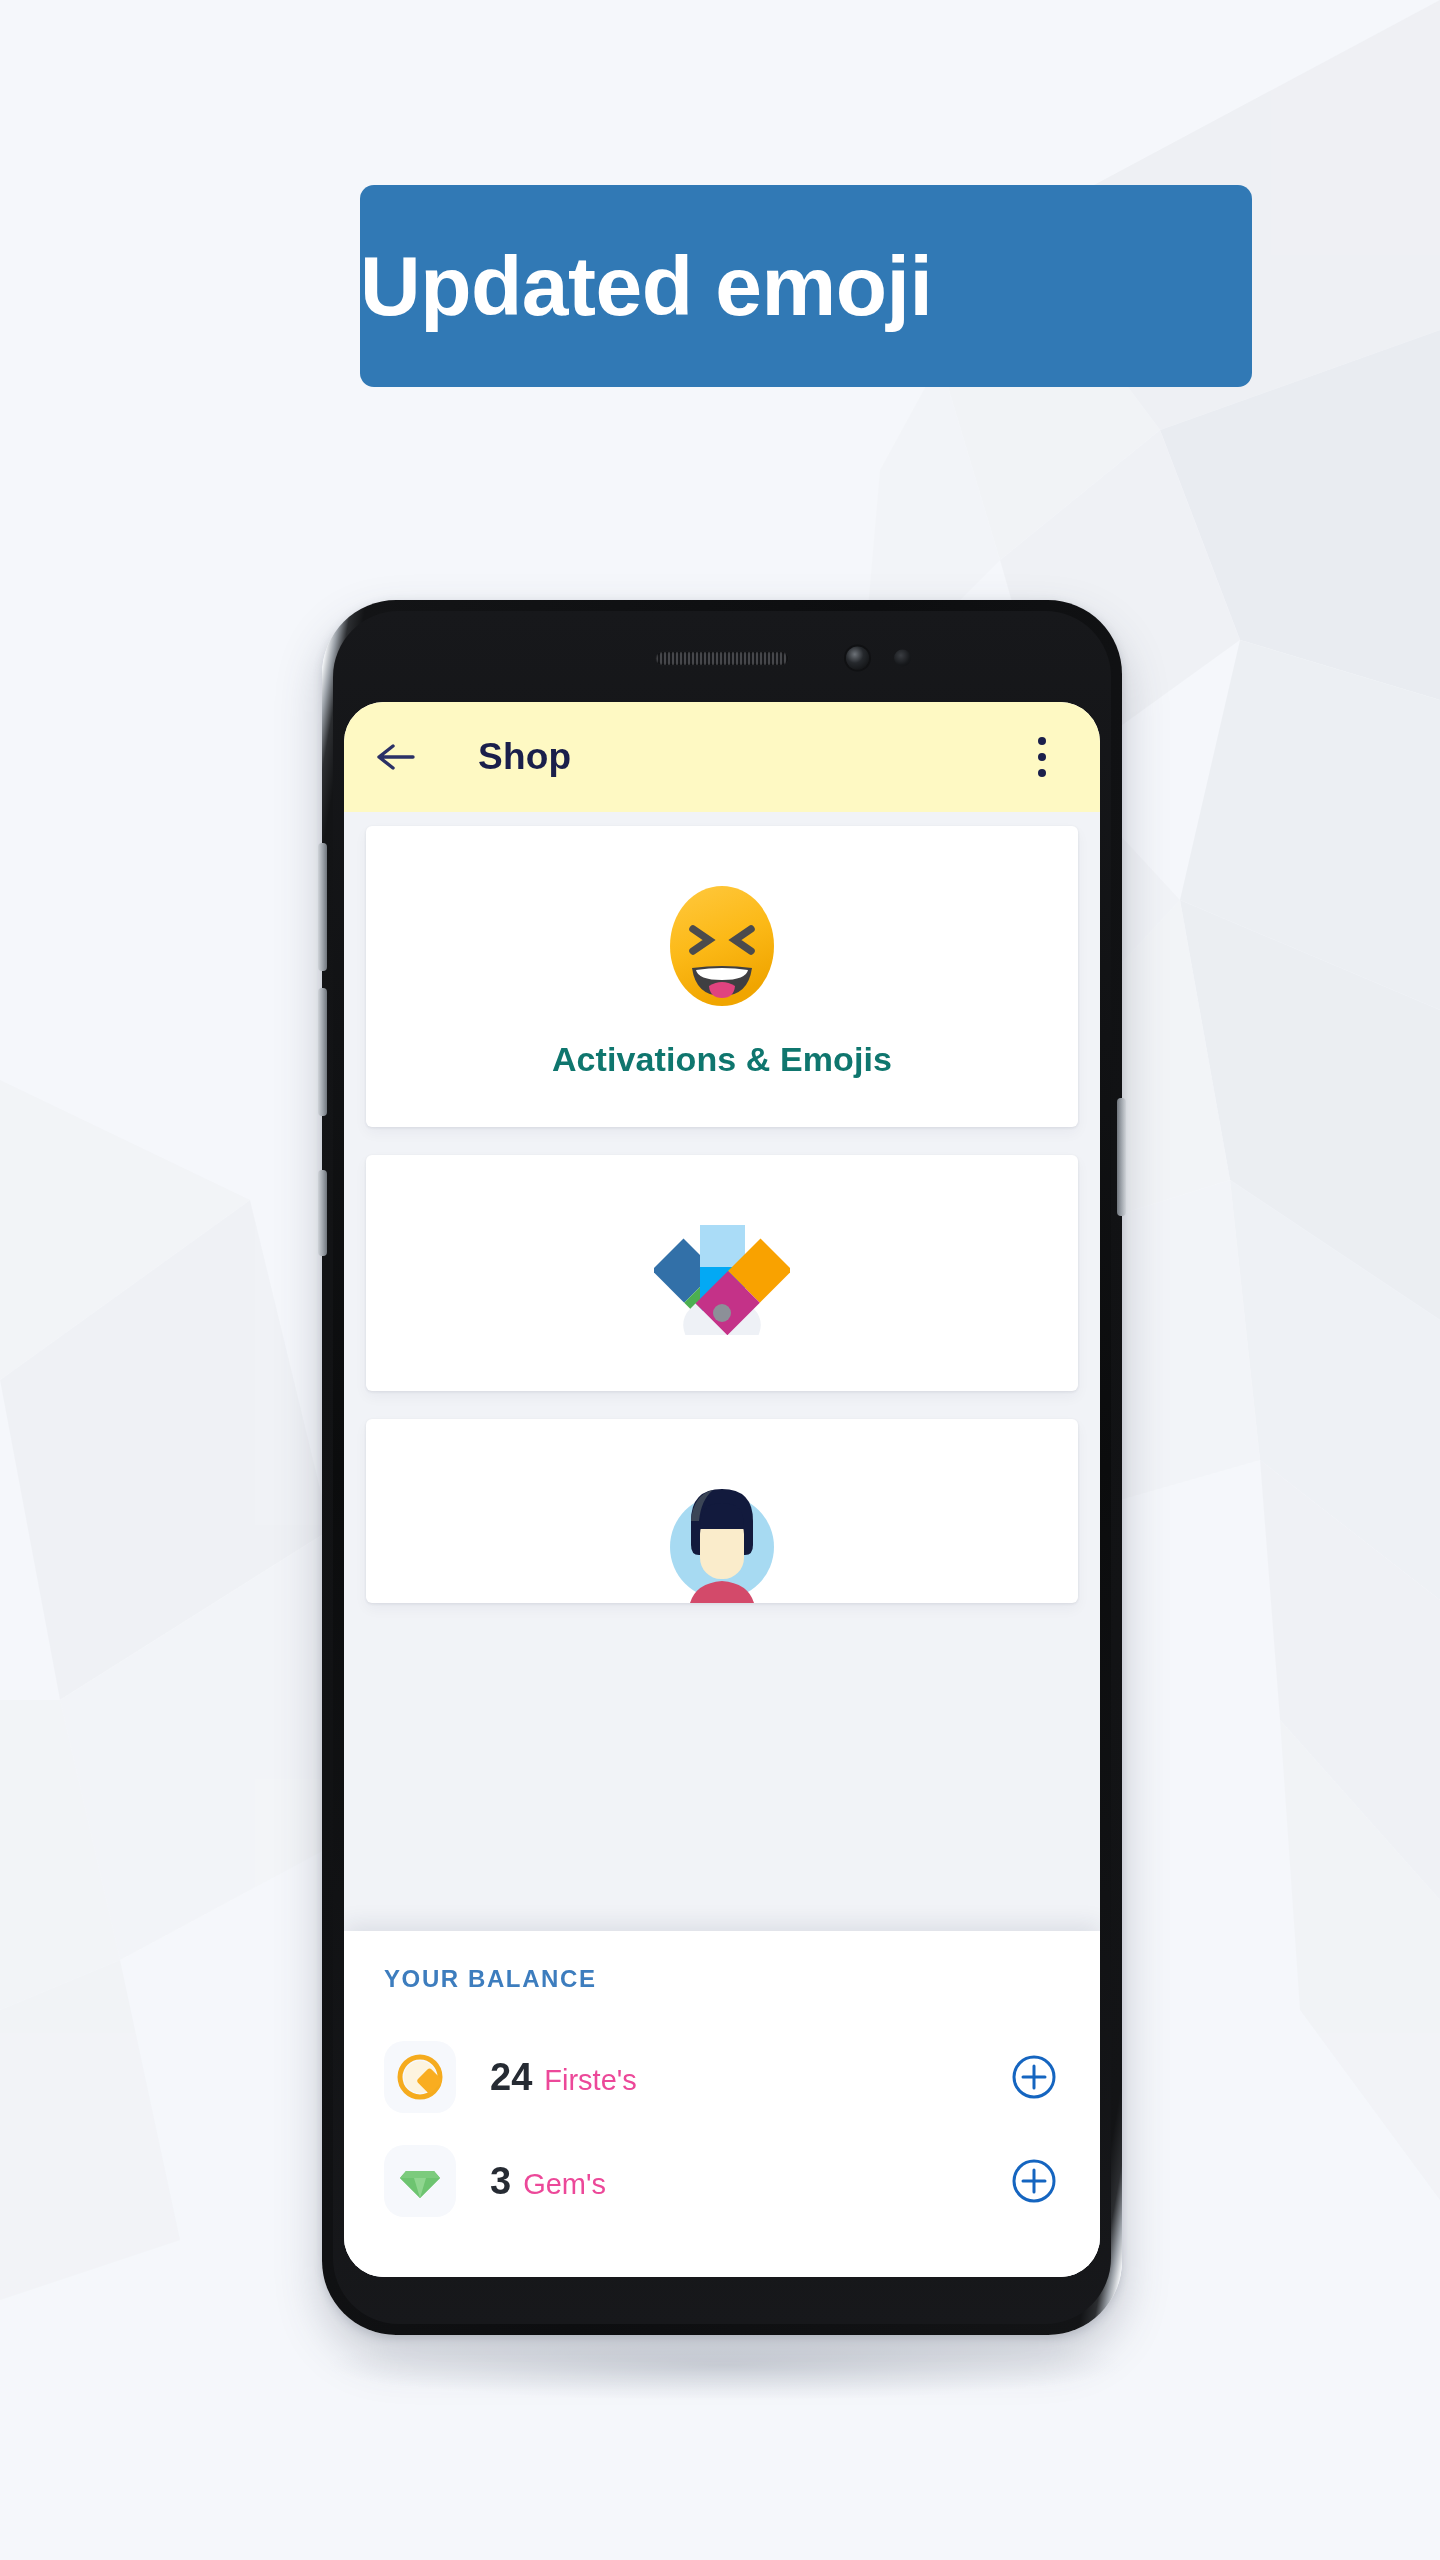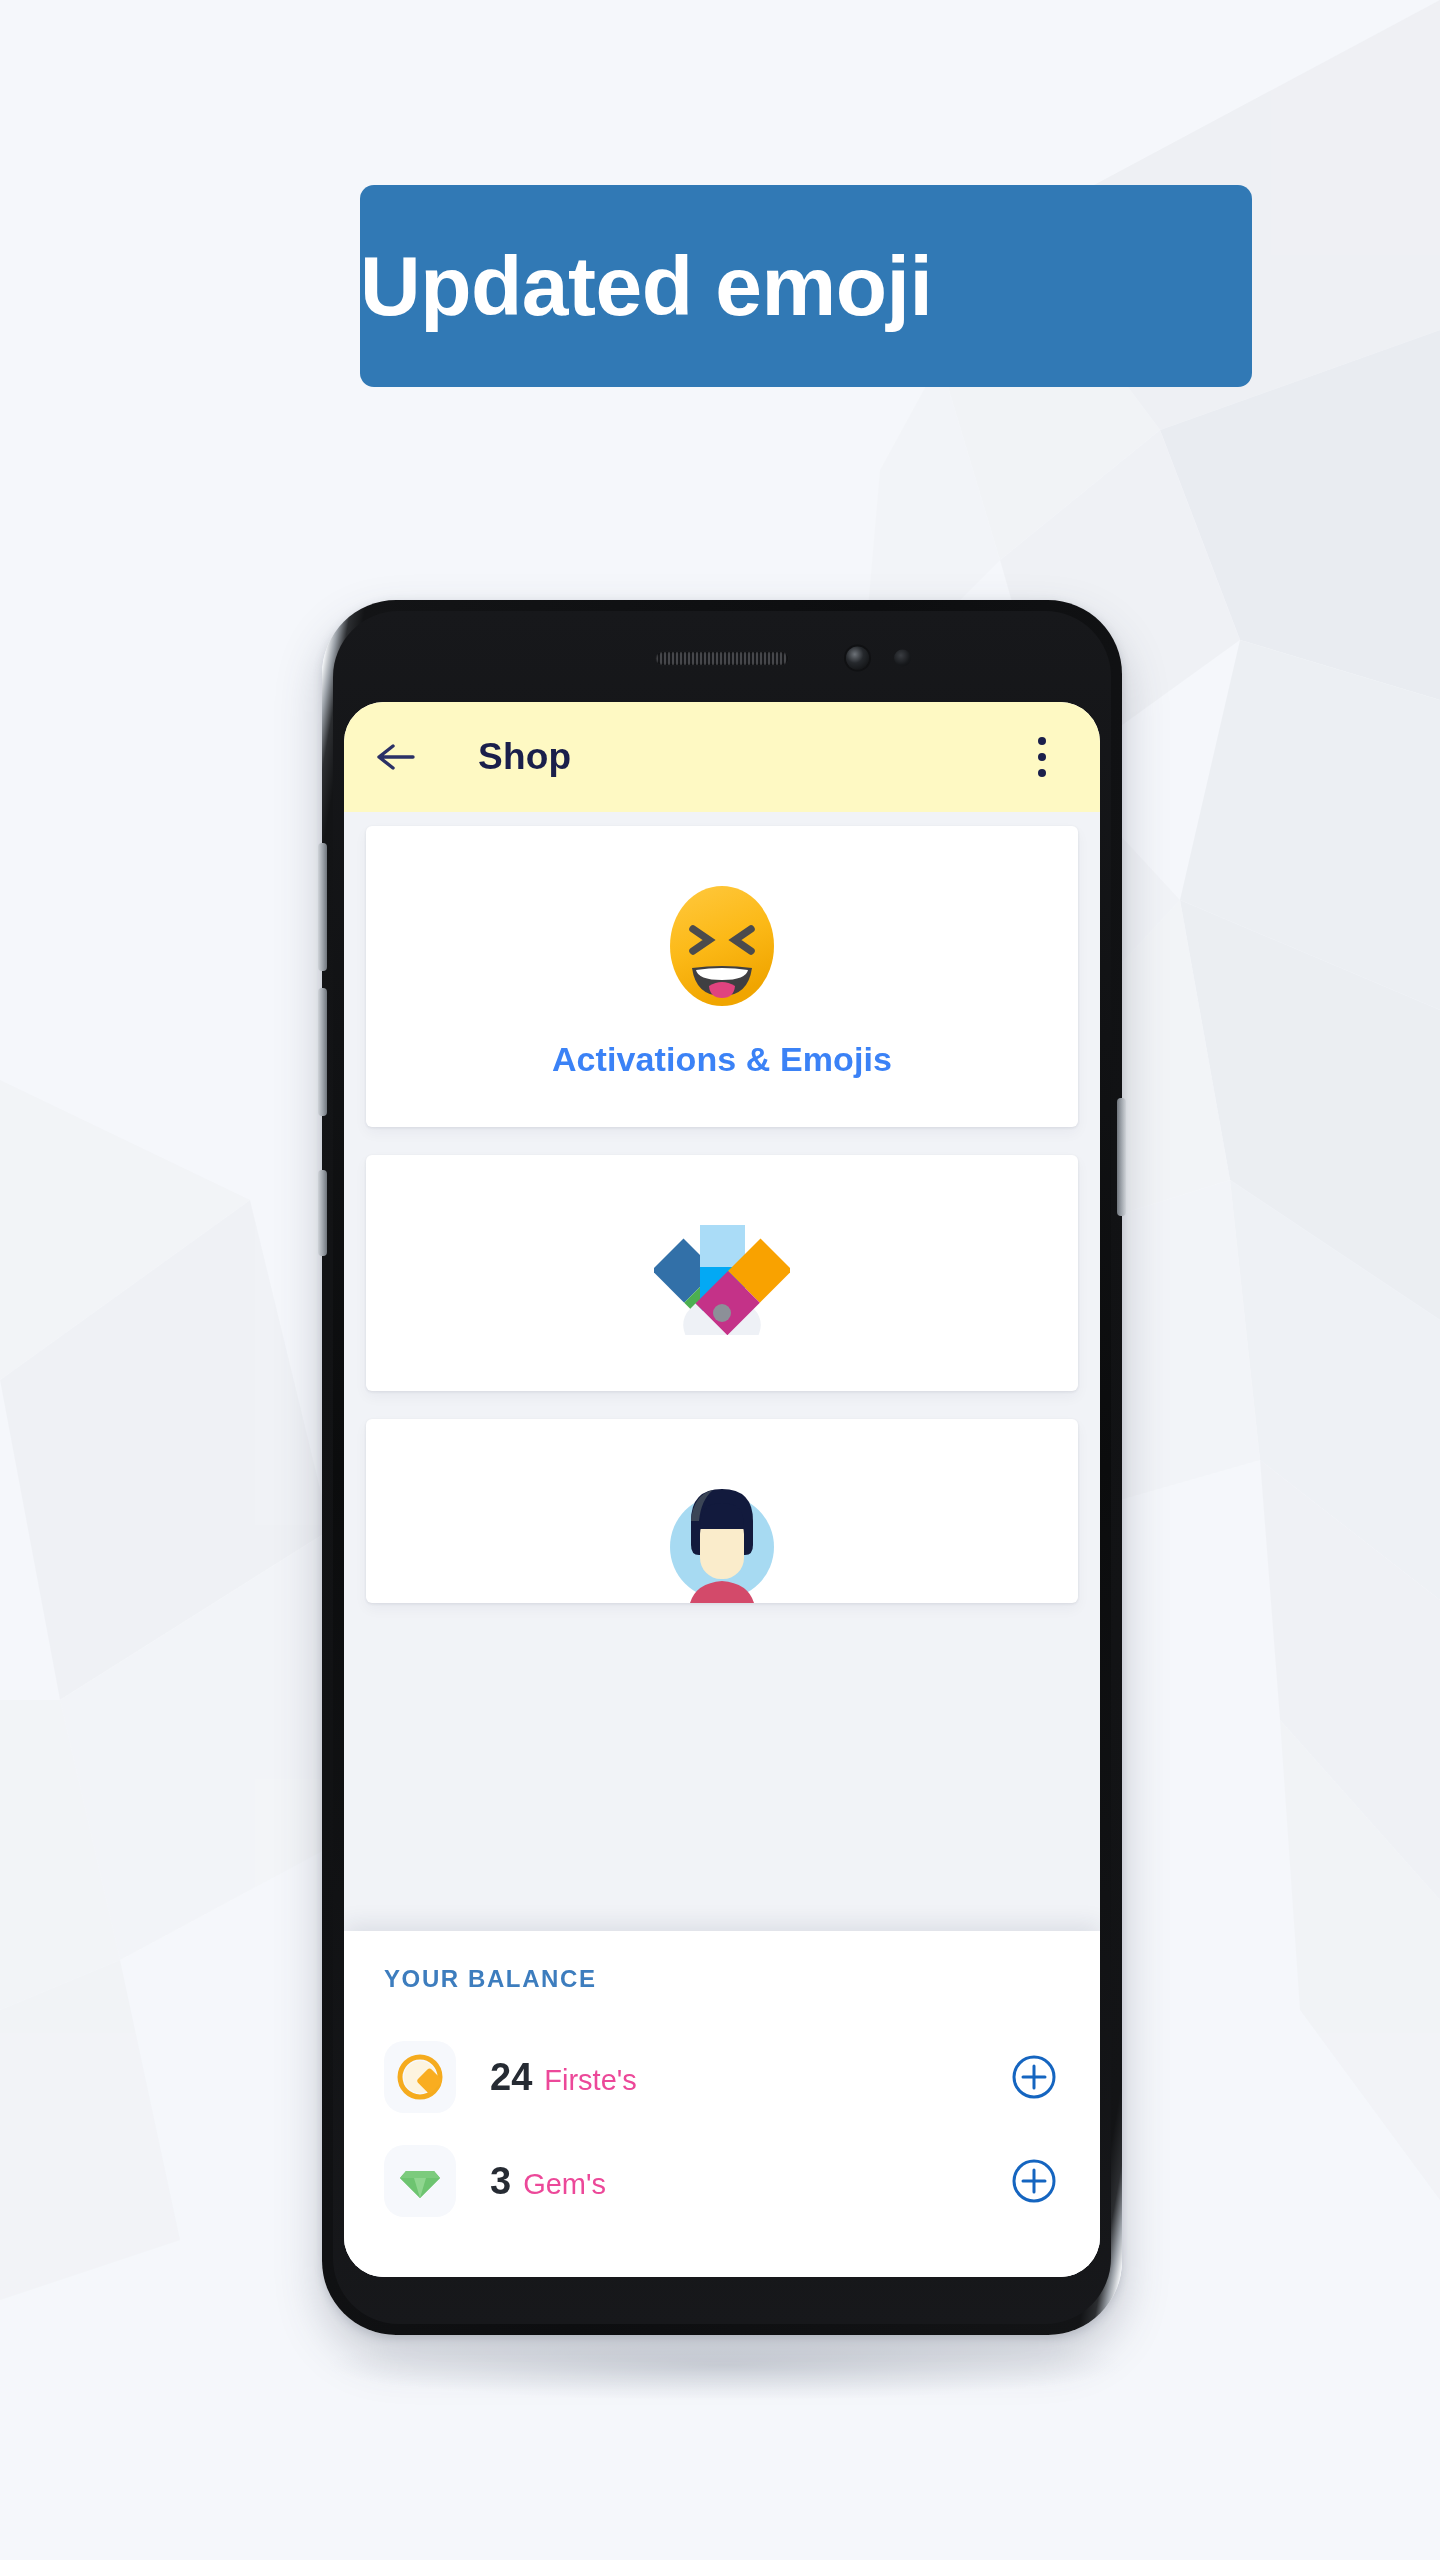--- a/index.html
+++ b/index.html
@@ -169,21 +169,21 @@
     box-shadow: 0 1px 3px rgba(20,30,60,0.09), 0 6px 14px rgba(20,30,60,0.045);
     text-align:center;
   }
   .card-emoji { padding:54px 34px 48px 34px; }
   .card-themes { padding:62px 34px 56px 34px; }
   .card-avatar { padding:50px 34px 0 34px; }
 
   .card-title {
     font-size:34px;
     font-weight:bold;
-    color:#3b82f6;
+    color:#0f766e;
     margin-top:28px;
     letter-spacing:.1px;
   }
   .card-desc {
     font-size:27px;
     color:#4c5462;
     line-height:1.42;
     margin-top:20px;
     padding:0 26px;
   }

